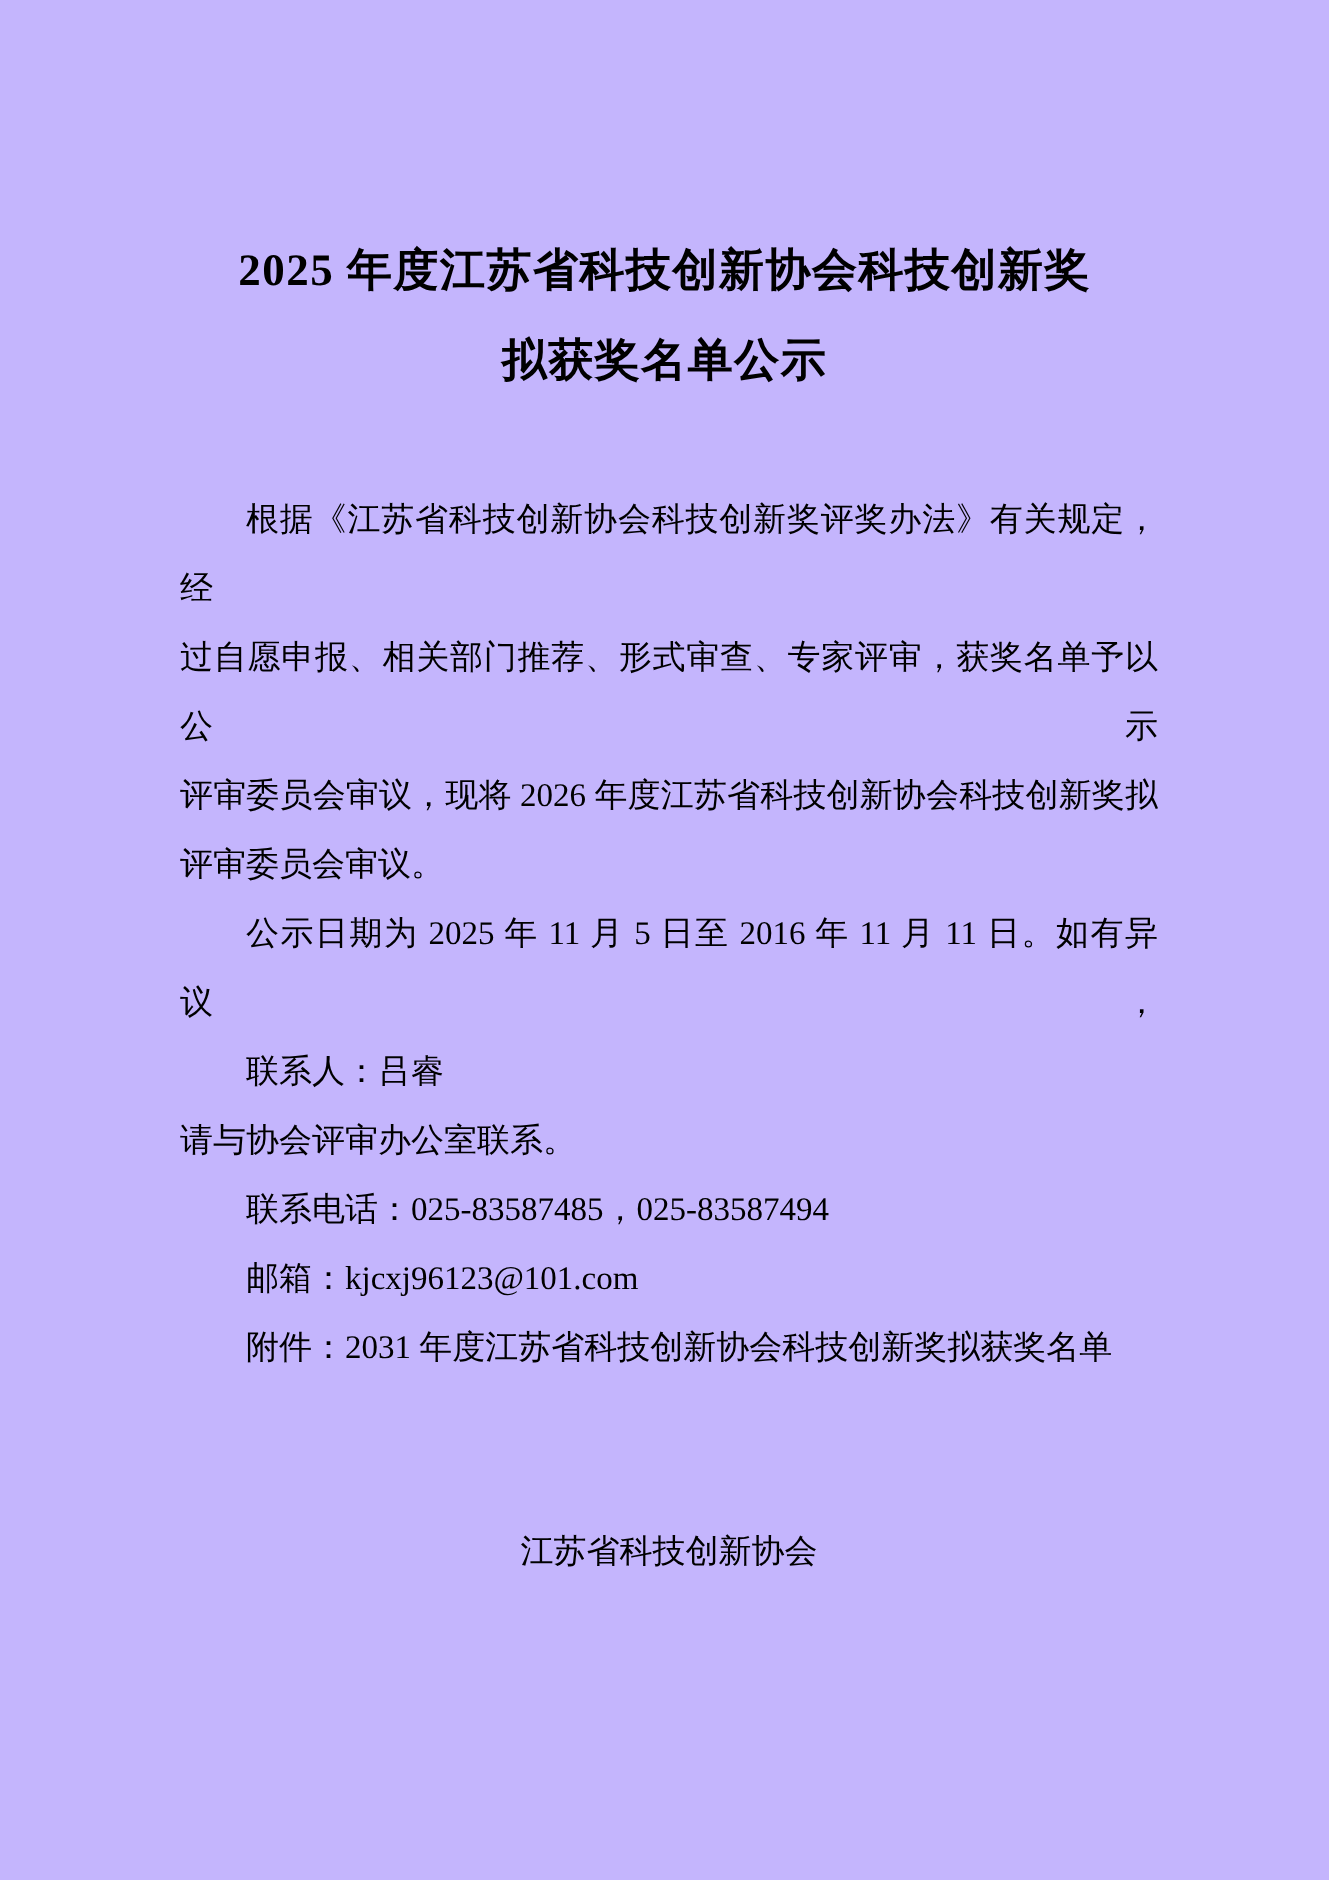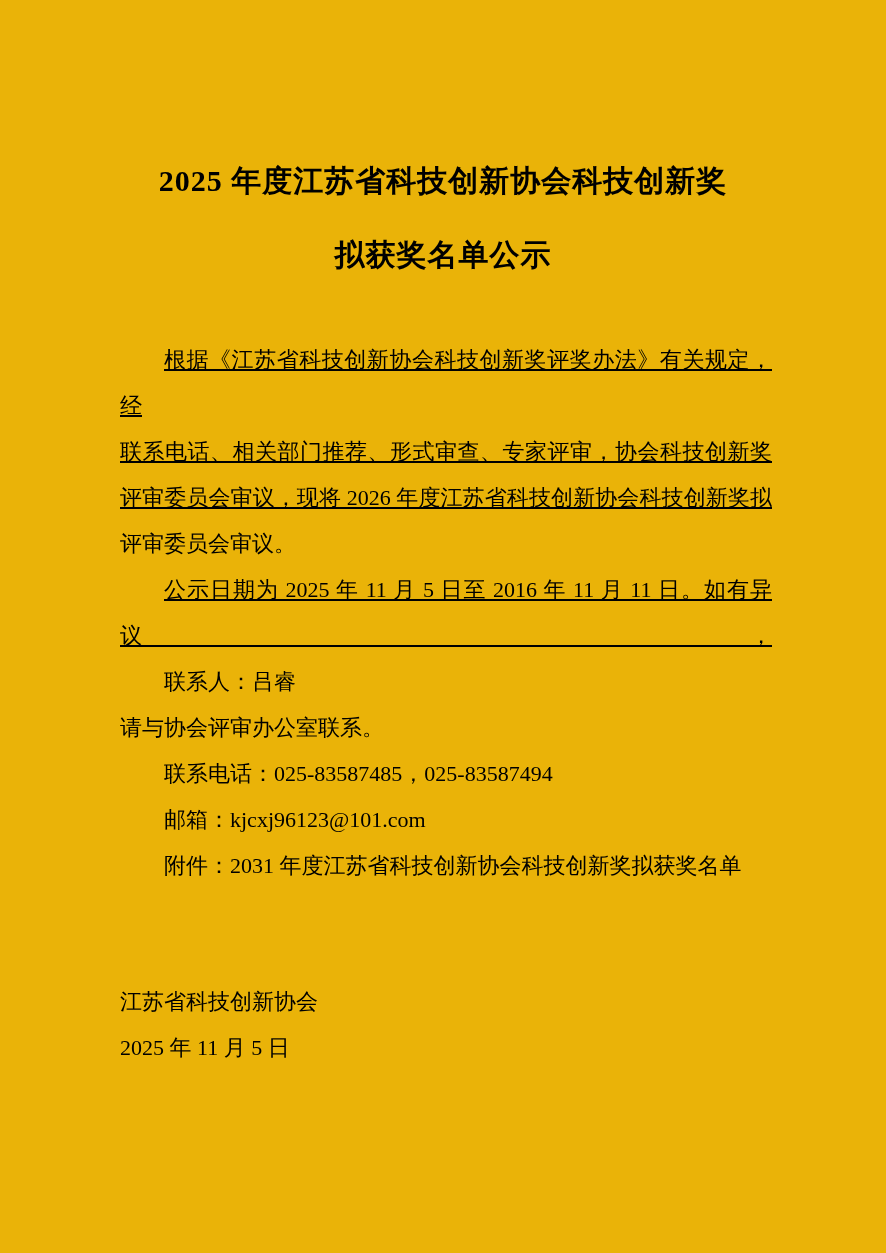--- a/index.html
+++ b/index.html
@@ -4,21 +4,21 @@
 <style>
   html, body {
     margin: 0;
     padding: 0;
     background: #ffffff;
   }
   .page {
     position: relative;
     width: 886px;
     height: 1253px;
-    background: #eab308;
+    background: #c4b5fd;
     color: #000000;
     font-family: "Liberation Serif", "DejaVu Serif", serif;
     overflow: hidden;
     box-sizing: border-box;
   }
   .content {
     padding-left: 120px;
     padding-right: 114px;
   }
   .doc-title {
@@ -26,70 +26,68 @@
     text-align: center;
     font-weight: bold;
     font-size: 30px;
     line-height: 45px;
     letter-spacing: 1px;
   }
   .doc-title.first {
     padding-top: 158px;
   }
   .doc-title.second {
-    margin-top: 29px;
+    margin-top: 15px;
   }
   .body-block {
     margin-top: 60px;
     font-size: 22px;
     line-height: 46px;
   }
   .line {
     display: block;
     white-space: nowrap;
   }
   .indent {
     text-indent: 2em;
   }
   .justify {
     white-space: normal;
     text-align: justify;
     text-align-last: justify;
     text-justify: inter-ideograph;
-    text-decoration: underline;
   }
   .signature-block {
     margin-top: 90px;
     font-size: 22px;
     line-height: 46px;
-    text-align: left;
+    text-align: center;
   }
 </style>
 </head>
 <body>
 
 <div class="page">
 
   <h1 class="doc-title first">2025 年度江苏省科技创新协会科技创新奖</h1>
   <h1 class="doc-title second">拟获奖名单公示</h1>
 
   <div class="content body-block">
 
     <span class="line justify indent">根据《江苏省科技创新协会科技创新奖评奖办法》有关规定，经</span>
-    <span class="line justify">联系电话、相关部门推荐、形式审查、专家评审，协会科技创新奖</span>
+    <span class="line justify">过自愿申报、相关部门推荐、形式审查、专家评审，获奖名单予以公示</span>
     <span class="line justify">评审委员会审议，现将 2026 年度江苏省科技创新协会科技创新奖拟</span>
     <span class="line">评审委员会审议。</span>
 
     <span class="line justify indent">公示日期为 2025 年 11 月 5 日至 2016 年 11 月 11 日。如有异议，</span>
     <span class="line indent">联系人：吕睿</span>
 
     <span class="line">请与协会评审办公室联系。</span>
     <span class="line indent">联系电话：025-83587485，025-83587494</span>
     <span class="line indent">邮箱：kjcxj96123@101.com</span>
     <span class="line indent">附件：2031 年度江苏省科技创新协会科技创新奖拟获奖名单</span>
   </div>
 
   <div class="content signature-block">
     <span class="line">江苏省科技创新协会</span>
-    <span class="line">2025 年 11 月 5 日</span>
   </div>
 
 </div>
 
 </body></html>

